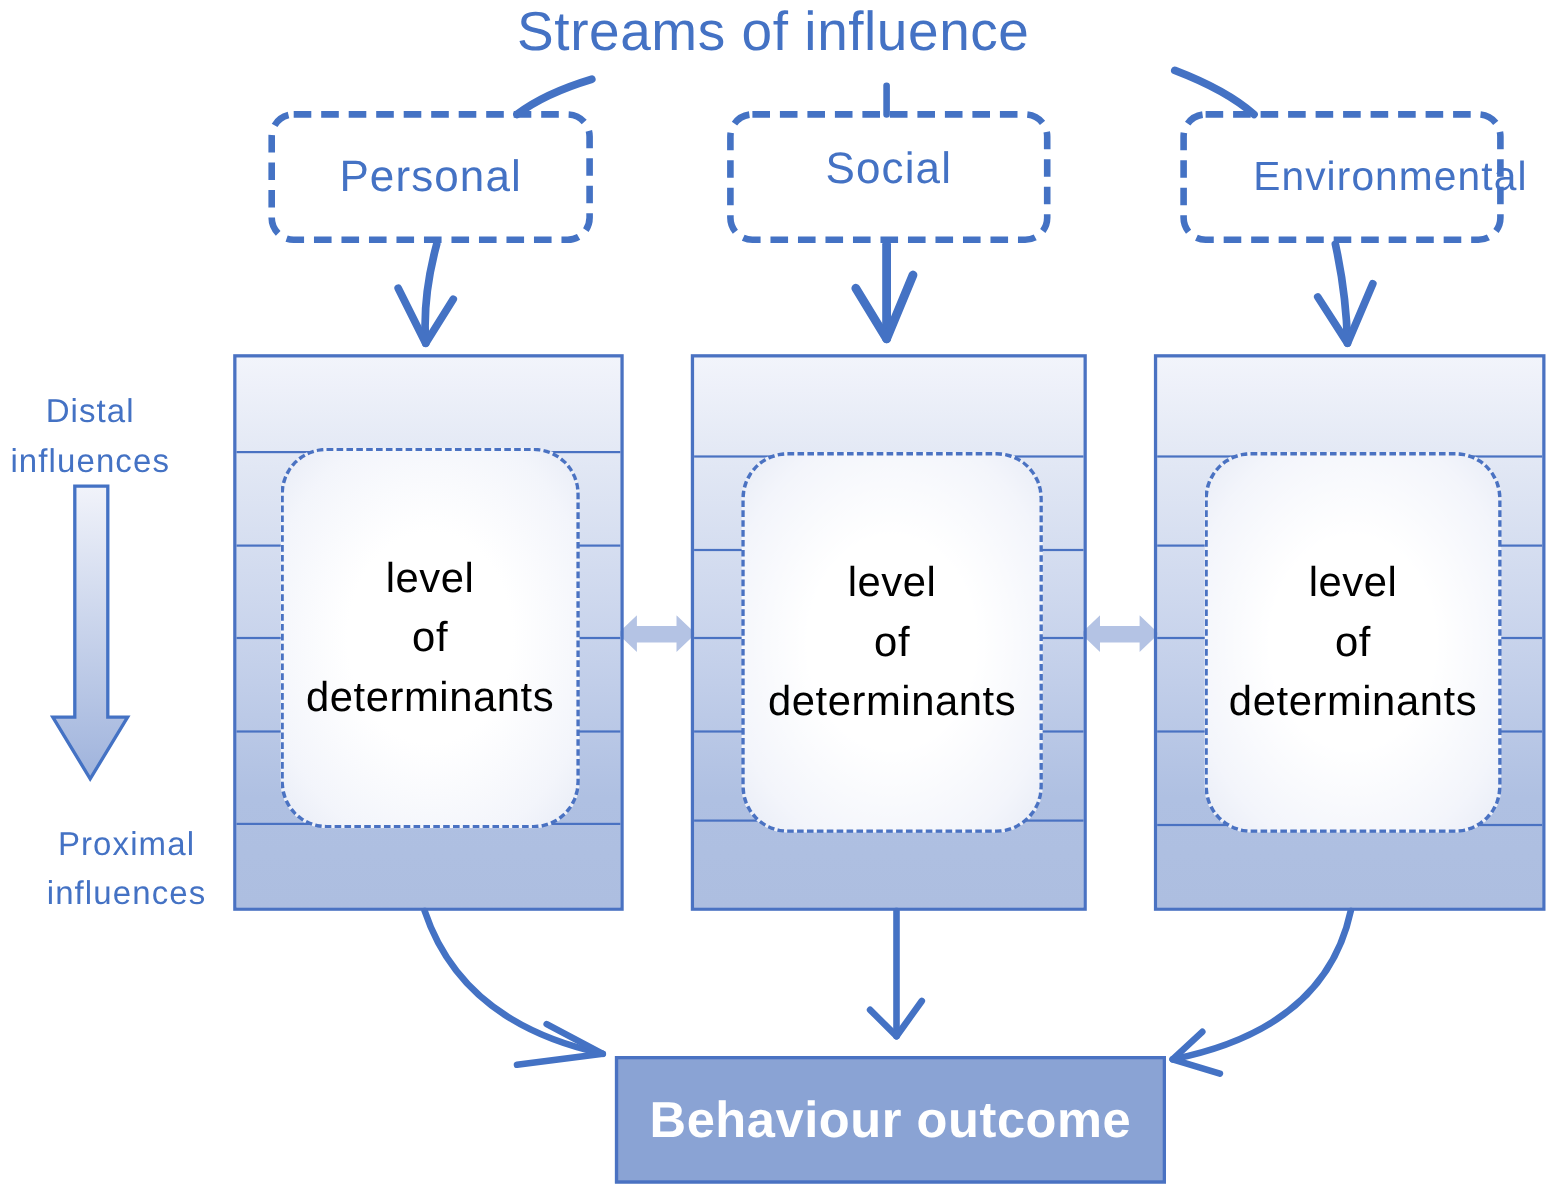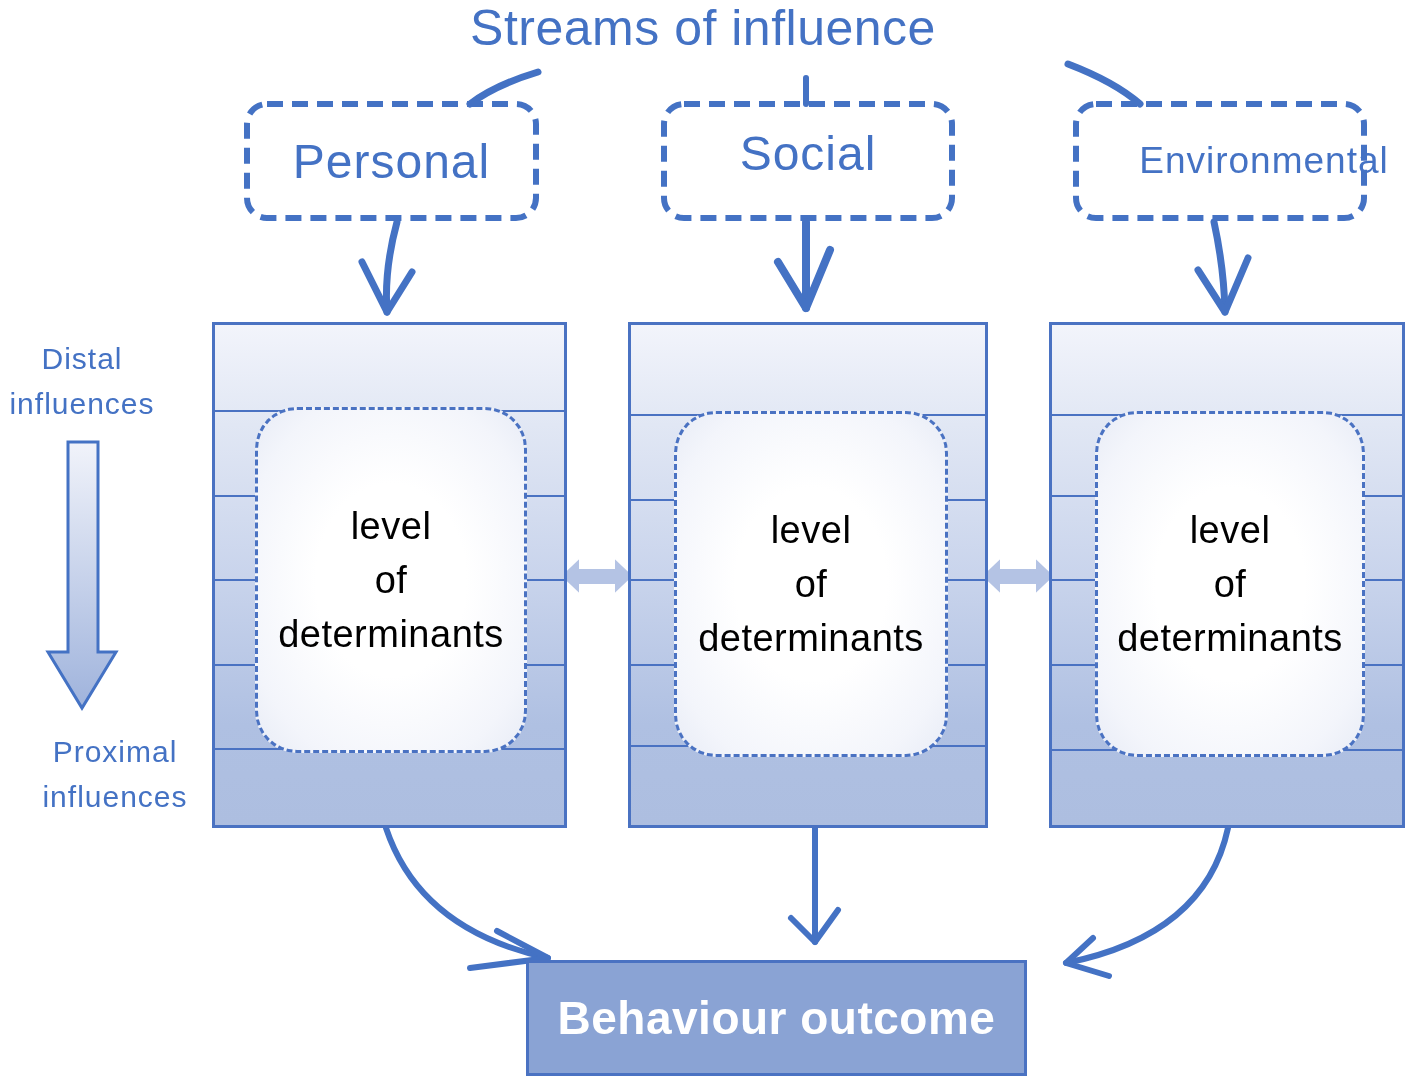--- a/index.html
+++ b/index.html
@@ -2,31 +2,31 @@
 <html><head>
 <meta charset="utf-8">
 <style>
   html, body { margin:0; padding:0; background:#ffffff; }
   body { width:1406px; height:1079px; position:relative; overflow:hidden;
          font-family: "Liberation Sans", "DejaVu Sans", sans-serif; }
   .abs { position:absolute; }
   .title { left:0; width:1406px; top:-2px; text-align:center; font-size:50px;
            color:#4472c4; line-height:60px; letter-spacing:0.5px; }
   .stream-label { position:absolute; display:flex; align-items:center; justify-content:center;
-                  font-size:48px; color:#4472c4; letter-spacing:1px; }
+                  font-size:40px; color:#4472c4; letter-spacing:1px; }
   .side-label { position:absolute; text-align:center; font-size:30px; color:#4472c4;
-                line-height:45px; letter-spacing:1px; }
+                line-height:45px; letter-spacing:1px;margin-top:16px; }
   .col { position:absolute; border:3px solid #4a72c2; box-sizing:border-box;
          background:linear-gradient(to bottom, #f2f4fb 0%, #e1e7f4 20%, #c9d4ec 50%, #afc0e2 80%, #adbee0 100%); }
   .band-line { position:absolute; left:0; right:0; height:2px; background:#4a72c2; }
   .inner { position:absolute; border:3px dashed #4a72c2; border-radius:42px; box-sizing:border-box;
            background:radial-gradient(ellipse at center, #ffffff 40%, #f3f5fb 80%, #e8ecf6 100%);
            display:flex; flex-direction:column; align-items:center; justify-content:center; }
   .inner span { font-size:38px; color:#000; line-height:54px; letter-spacing:0.5px; }
-  .outcome { position:absolute; left:526px; top:960px; width:501px; height:116px;
+  .outcome { position:absolute; left:559px; top:960px; width:501px; height:116px;
              background:#8aa3d4; border:3px solid #4a72c2; box-sizing:border-box;
              display:flex; align-items:center; justify-content:center;
              color:#ffffff; font-weight:bold; font-size:46px; letter-spacing:0.5px; }
   svg.overlay { position:absolute; left:0; top:0; }
 </style>
 </head>
 <body>
 
 <div class="abs title">Streams of influence</div>
 

